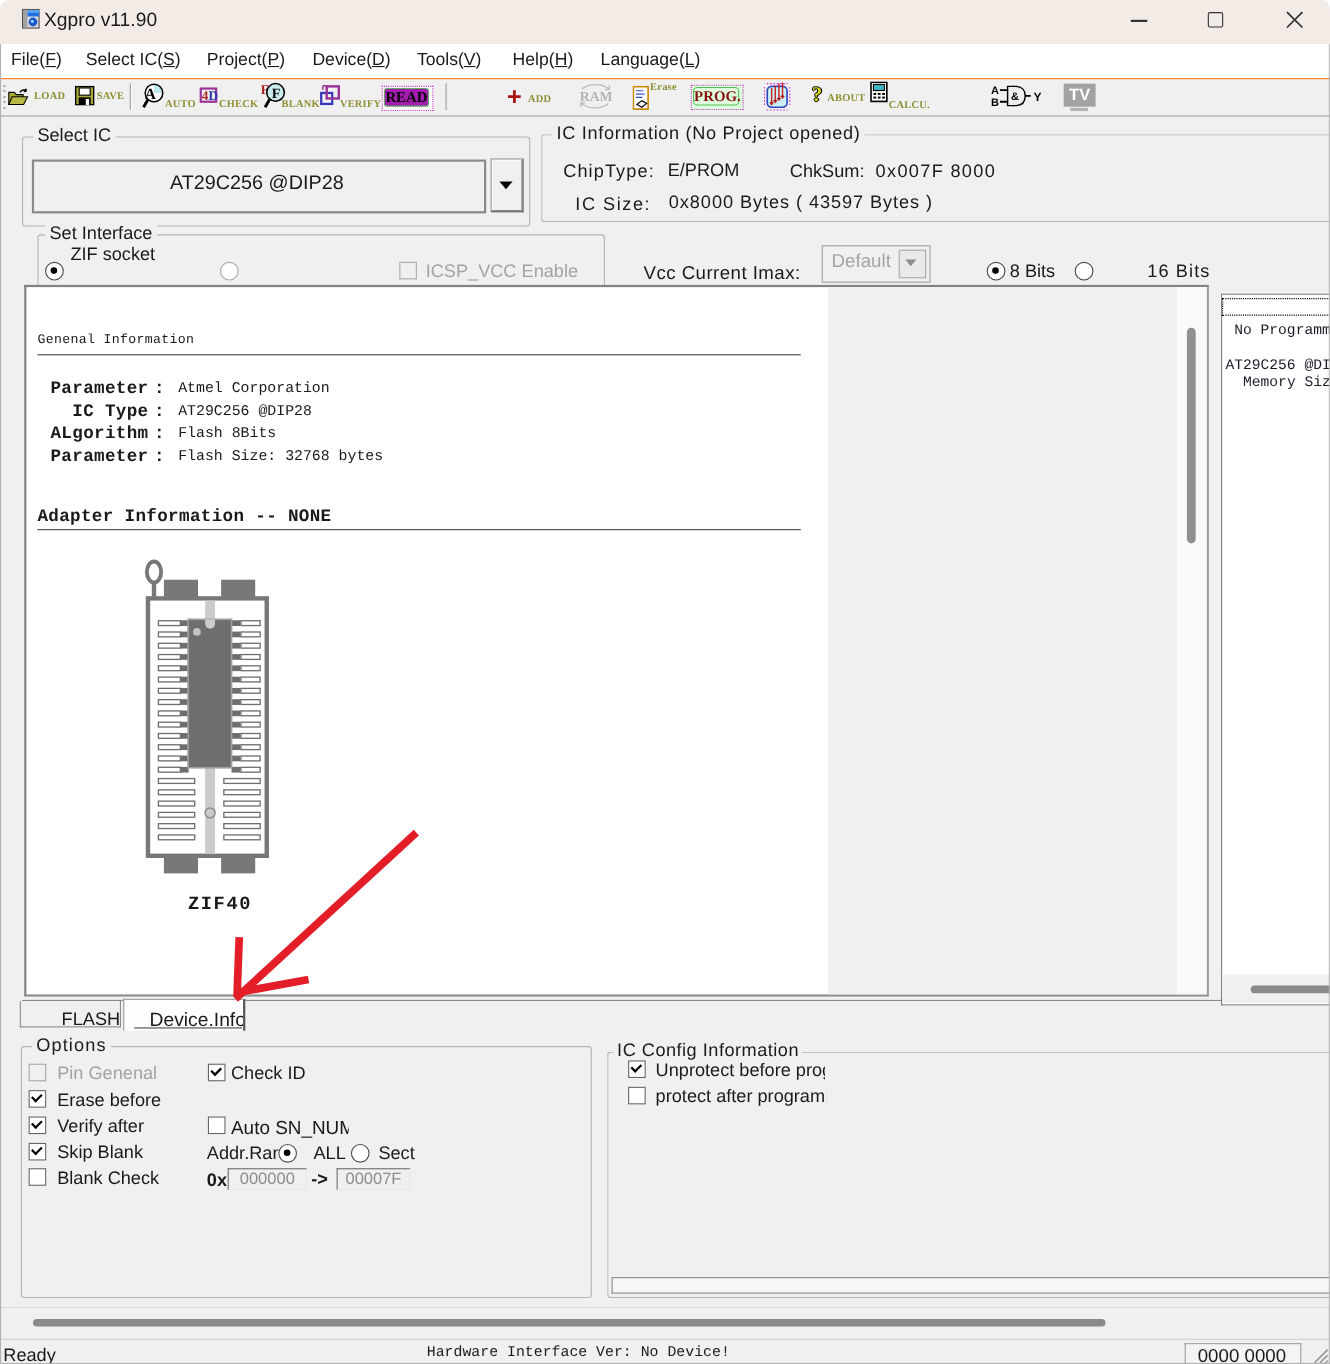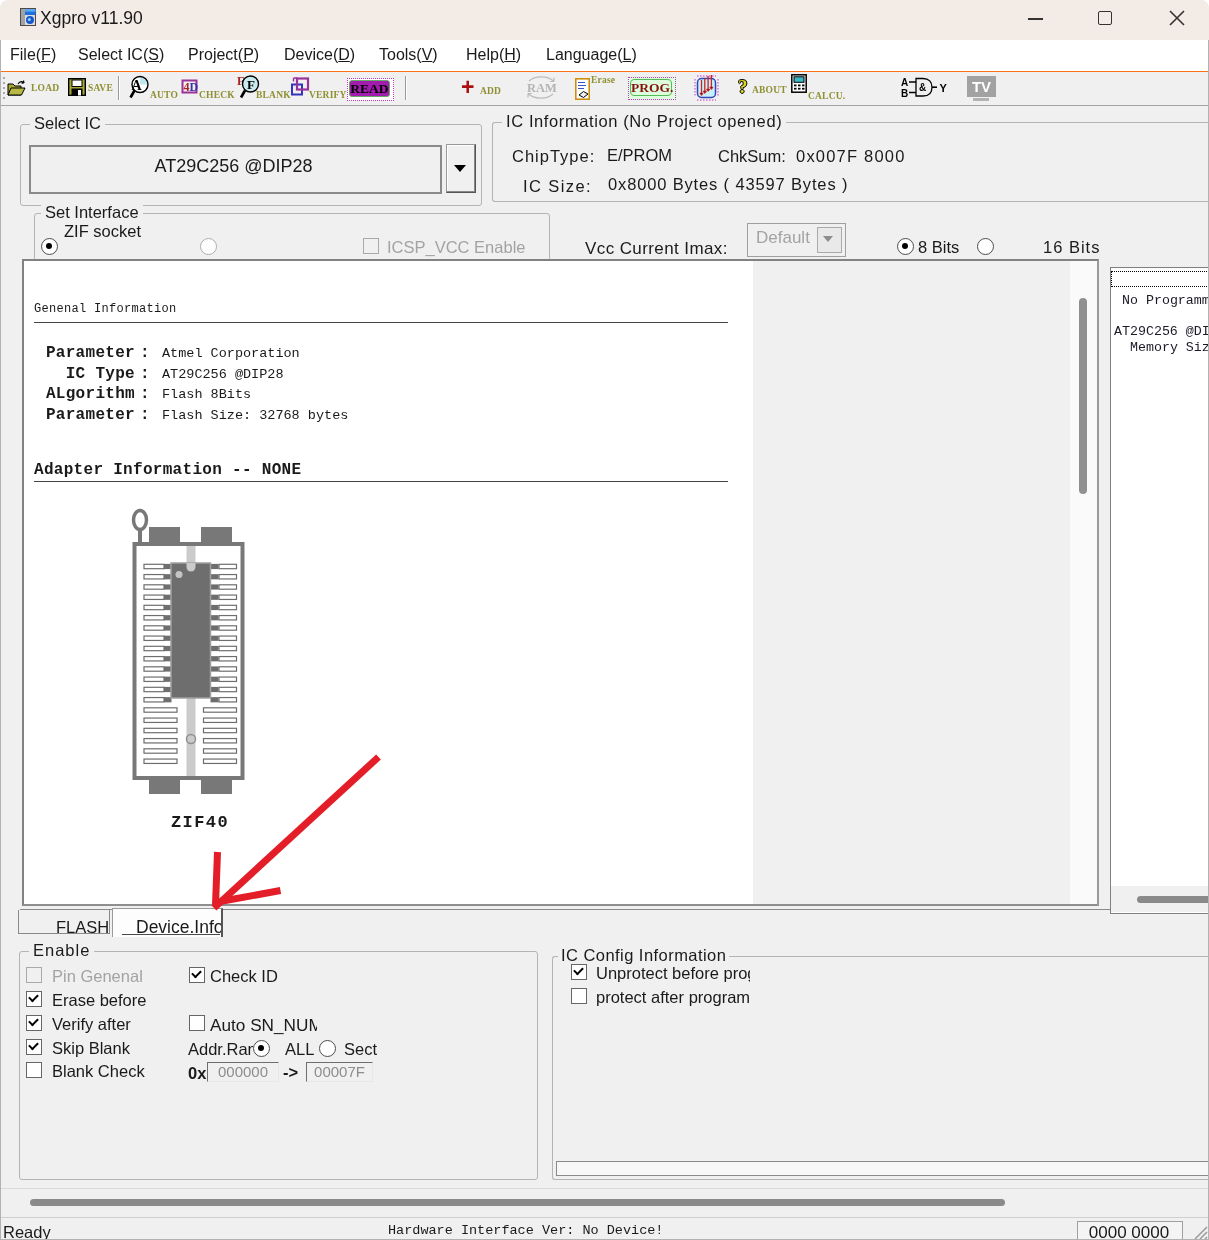--- a/index.html
+++ b/index.html
@@ -337,21 +337,21 @@
   <div class="abs" style="left:122px;top:934px;width:98px;height:1.2px;background:#4a4a4a;"></div>
   <div class="abs" style="left:136px;top:917px;width:85px;height:19px;overflow:hidden;font-size:17.5px;">Device.Info</div>
 
   <svg class="abs" style="left:200px;top:745px;z-index:5;" width="190" height="170" viewBox="0 0 190 170">
     <path d="M178.5 12 L14 163" stroke="#e41e28" stroke-width="7" fill="none"></path>
     <path d="M17.5 107 L15.5 160" stroke="#e41e28" stroke-width="7" fill="none"></path>
     <path d="M80.5 145.5 L20 156.5" stroke="#e41e28" stroke-width="7" fill="none"></path>
   </svg>
 
   <div class="gb" style="left:19px;top:951px;width:517px;height:227px;">
-      <b style="letter-spacing:1px;">Enable</b>
+      <b style="letter-spacing:1px;">Options</b>
     </div>
   <div class="cb dis" style="left:26px;top:967px;"></div>
     <div class="lbl dis2" style="left:52px;top:967px;">Pin Genenal</div>
   <div class="cb ck" style="left:26px;top:991px;"></div>
     <div class="lbl" style="left:52px;top:991px;">Erase before</div>
   <div class="cb ck" style="left:26px;top:1015px;"></div>
     <div class="lbl" style="left:52px;top:1015px;">Verify after</div>
   <div class="cb ck" style="left:26px;top:1039px;"></div>
     <div class="lbl" style="left:52px;top:1039px;">Skip Blank</div>
   <div class="cb" style="left:26px;top:1062px;"></div>

